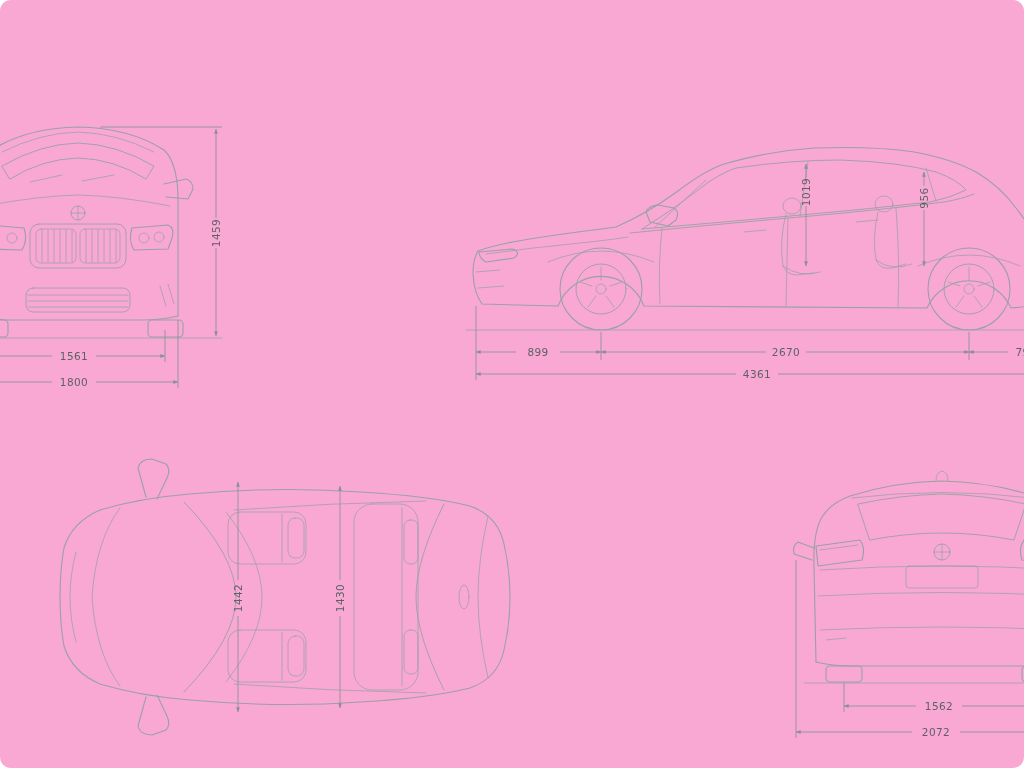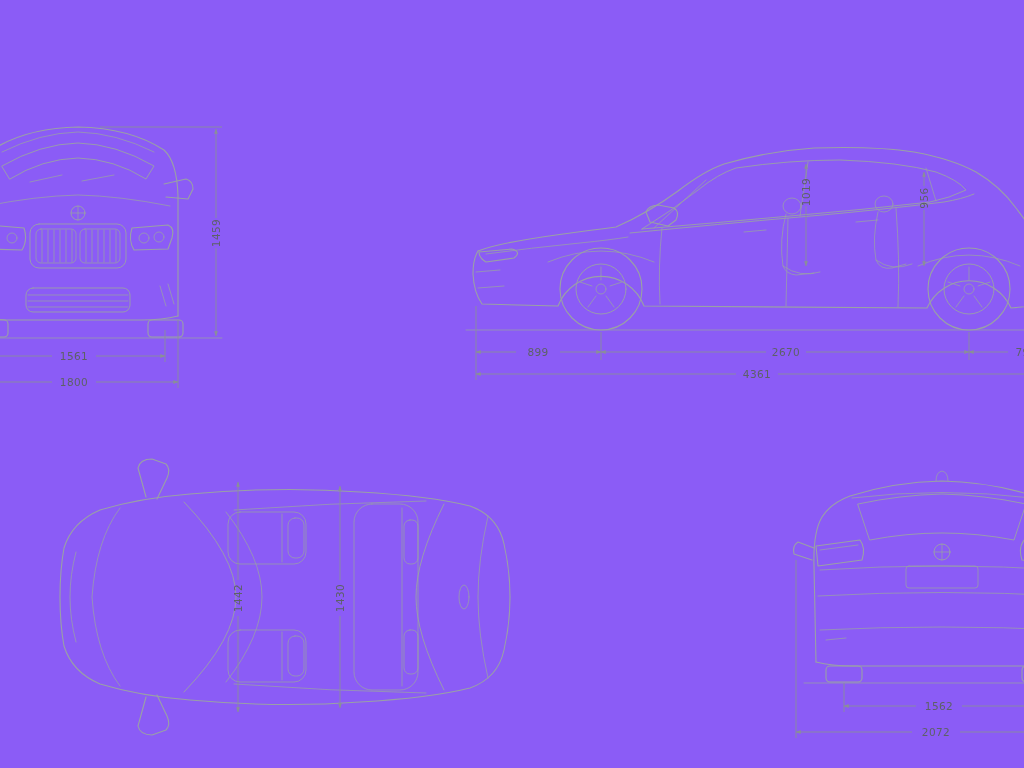--- a/index.html
+++ b/index.html
@@ -1,16 +1,16 @@
 <!DOCTYPE html>
 <html><head>
 <meta charset="utf-8">
 <style>
   html,body{margin:0;padding:0;background:#ffffff;}
-  .stage{width:1024px;height:768px;background:#8b5cf6;overflow:hidden;position:relative;}
+  .stage{width:1024px;height:768px;background:#f9a8d4;overflow:hidden;position:relative;border-radius:11px;}
   svg{display:block;}
   .dim-text{
     font-family:"DejaVu Sans",sans-serif;
     font-size:10.5px;
     fill:#5d6166;
     letter-spacing:.4px;
   }
   .body-line{stroke:#9aa0a6;fill:none;stroke-width:1.1;stroke-linecap:round;stroke-linejoin:round;}
   .thin{stroke-width:0.75;}
   .mid{stroke-width:0.9;}

